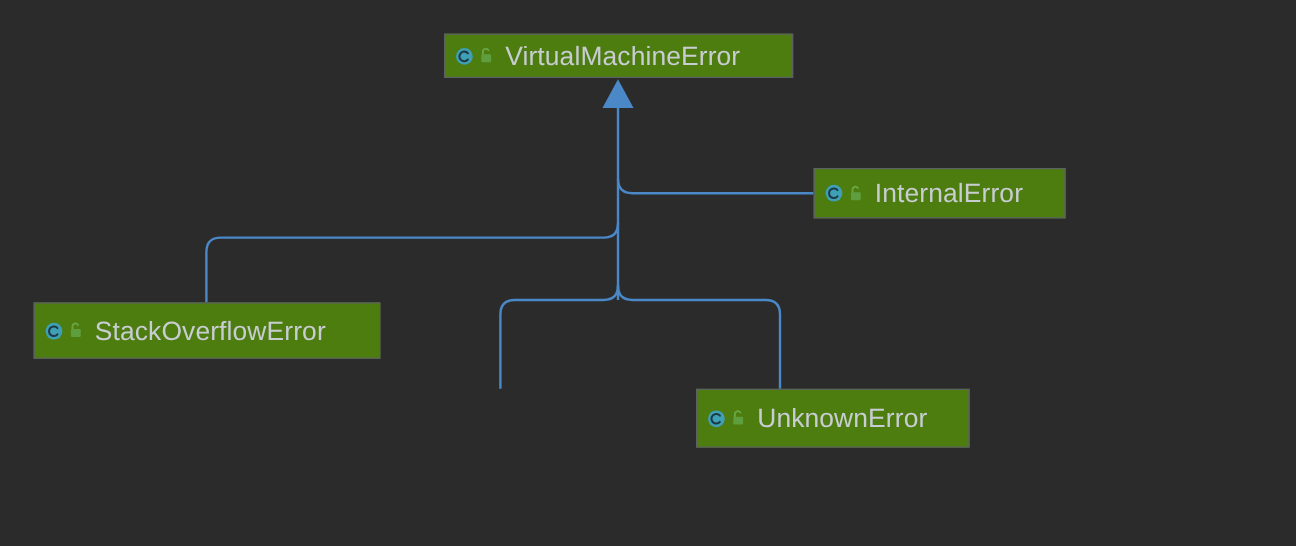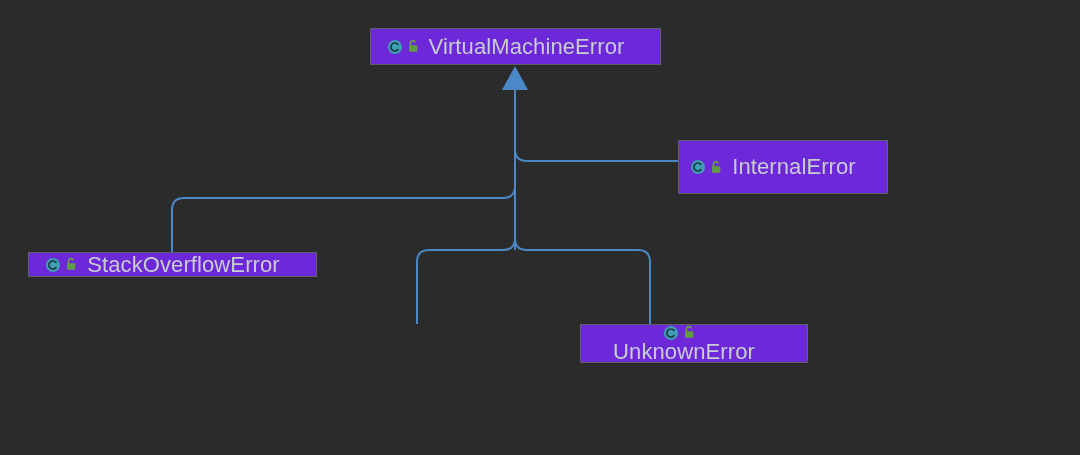--- a/index.html
+++ b/index.html
@@ -21,25 +21,24 @@
     top: 0;
     width: 1080px;
     height: 455px;
     pointer-events: none;
   }
   .uml-node {
     position: absolute;
     display: flex;
     align-items: center;
     box-sizing: border-box;
-    background: #6d28d9;
+    background: #4d7c0f;
     border: 1px solid #5d6164;
     padding: 0 28px 0 8px;
     white-space: nowrap;
-    justify-content: center;
   }
   .node-icons {
     display: flex;
     align-items: center;
     flex: 0 0 auto;
     margin-right: 9px;
   }
   .icon-class {
     width: 16px;
     height: 16px;
@@ -89,50 +88,50 @@
         <path d="M10.9 5.4a4 4 0 1 0 0 5.2" fill="none" stroke="#1c3a45" stroke-width="1.7" stroke-linecap="round"></path>
       </svg>
       <svg class="icon-lock" viewBox="0 0 14 15">
         <path d="M4.4 6.3V4.1a2.5 2.5 0 0 1 4.6-1.3" fill="none" stroke="#6aa544" stroke-width="1.6" stroke-linecap="round"></path>
         <rect x="3.1" y="6.2" width="8.2" height="6.6" rx="1" fill="#5f9e3f"></rect>
       </svg>
     </span>
     <span class="node-label">VirtualMachineError</span>
   </div>
 
-  <div class="uml-node" style="left:678px; top:140px; width:210px; height:54px;">
+  <div class="uml-node" style="left:678px; top:140px; width:210px; height:42px;">
     <span class="node-icons">
       <svg class="icon-class" viewBox="0 0 16 16">
         <circle cx="8" cy="8" r="7" fill="#3e9fb5"></circle>
         <path d="M10.9 5.4a4 4 0 1 0 0 5.2" fill="none" stroke="#1c3a45" stroke-width="1.7" stroke-linecap="round"></path>
       </svg>
       <svg class="icon-lock" viewBox="0 0 14 15">
         <path d="M4.4 6.3V4.1a2.5 2.5 0 0 1 4.6-1.3" fill="none" stroke="#6aa544" stroke-width="1.6" stroke-linecap="round"></path>
         <rect x="3.1" y="6.2" width="8.2" height="6.6" rx="1" fill="#5f9e3f"></rect>
       </svg>
     </span>
     <span class="node-label">InternalError</span>
   </div>
 
-  <div class="uml-node" style="left:28px; top:252px; width:289px; height:25px;">
+  <div class="uml-node" style="left:28px; top:252px; width:289px; height:47px;">
     <span class="node-icons">
       <svg class="icon-class" viewBox="0 0 16 16">
         <circle cx="8" cy="8" r="7" fill="#3e9fb5"></circle>
         <path d="M10.9 5.4a4 4 0 1 0 0 5.2" fill="none" stroke="#1c3a45" stroke-width="1.7" stroke-linecap="round"></path>
       </svg>
       <svg class="icon-lock" viewBox="0 0 14 15">
         <path d="M4.4 6.3V4.1a2.5 2.5 0 0 1 4.6-1.3" fill="none" stroke="#6aa544" stroke-width="1.6" stroke-linecap="round"></path>
         <rect x="3.1" y="6.2" width="8.2" height="6.6" rx="1" fill="#5f9e3f"></rect>
       </svg>
     </span>
     <span class="node-label">StackOverflowError</span>
   </div>
 
 
-  <div class="uml-node" style="left:580px; top:324px; width:228px; height:39px;flex-direction:column;">
+  <div class="uml-node" style="left:580px; top:324px; width:228px; height:49px;">
     <span class="node-icons">
       <svg class="icon-class" viewBox="0 0 16 16">
         <circle cx="8" cy="8" r="7" fill="#3e9fb5"></circle>
         <path d="M10.9 5.4a4 4 0 1 0 0 5.2" fill="none" stroke="#1c3a45" stroke-width="1.7" stroke-linecap="round"></path>
       </svg>
       <svg class="icon-lock" viewBox="0 0 14 15">
         <path d="M4.4 6.3V4.1a2.5 2.5 0 0 1 4.6-1.3" fill="none" stroke="#6aa544" stroke-width="1.6" stroke-linecap="round"></path>
         <rect x="3.1" y="6.2" width="8.2" height="6.6" rx="1" fill="#5f9e3f"></rect>
       </svg>
     </span>

